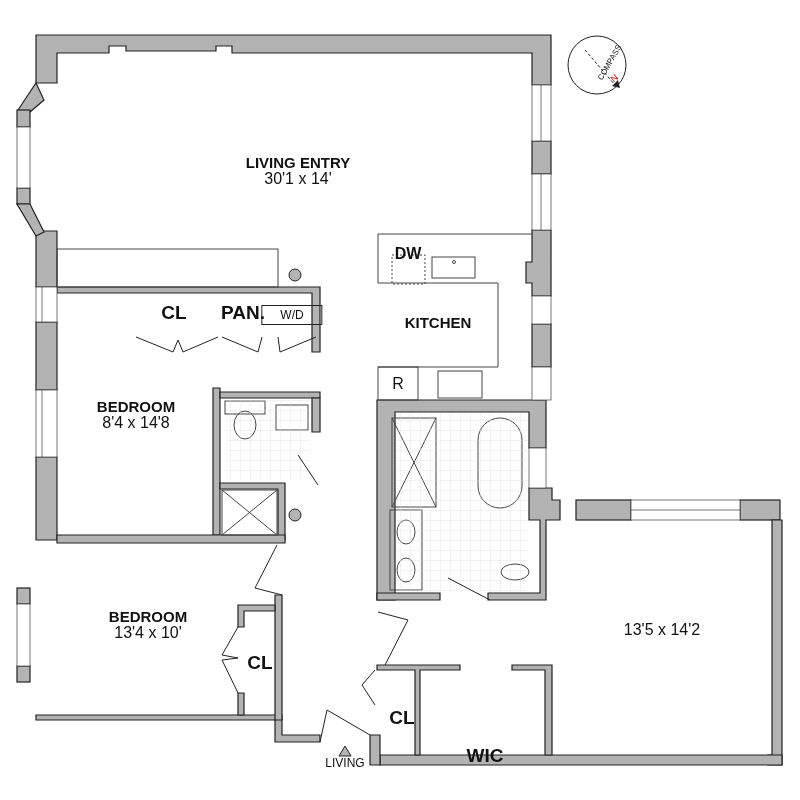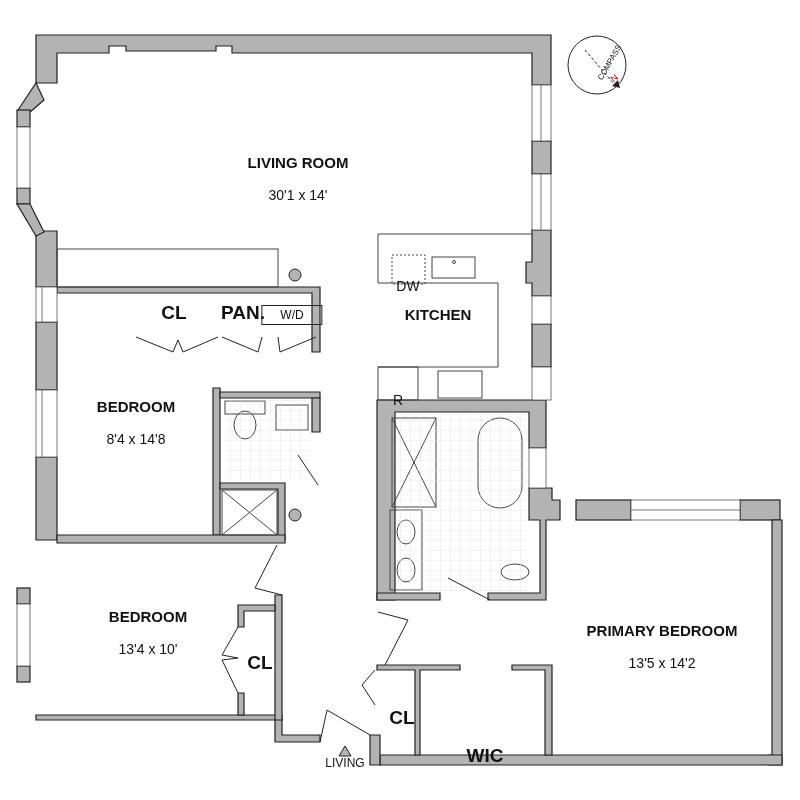--- a/index.html
+++ b/index.html
@@ -1,20 +1,20 @@
 <!DOCTYPE html>
 <html><head>
 <meta charset="utf-8">
 <style>
   html,body{margin:0;padding:0;background:#fff;}
   #plan{position:relative;width:800px;height:800px;overflow:hidden;}
   svg{position:absolute;left:0;top:0;}
   .lbl{position:absolute;font-family:"Liberation Sans",sans-serif;color:#111;text-align:center;white-space:nowrap;transform:translateX(-50%);}
   .name{font-weight:bold;font-size:15px;line-height:17px;}
-  .dim{font-size:14px;line-height:16px;margin-top:16px;}
+  .dim{font-size:16px;line-height:16px;}
   .small{font-weight:bold;font-size:19px;}
   .tiny{font-size:12px;}
 </style>
 </head>
 <body>
 
 <div id="plan">
 <svg width="800" height="800" viewBox="0 0 800 800">
   <defs>
     <pattern id="tile" width="10" height="10" patternUnits="userSpaceOnUse">
@@ -127,43 +127,42 @@
   <polygon points="345,746 339,756 351,756" fill="#b3b3b3" stroke="#222"></polygon>
 
   <g>
     <circle cx="597" cy="65" r="29" fill="#fff" stroke="#222" stroke-width="1"></circle>
     <line x1="585" y1="50" x2="615" y2="85" stroke="#222" stroke-dasharray="3,2"></line>
     <polygon points="620,88 612,86 618,80" fill="#222"></polygon>
   </g>
 </svg>
 
 <div class="lbl" style="left:298px;top:154px;">
-  <div class="name">LIVING ROOM</div>
+  <div class="name">LIVING ENTRY</div>
   <div class="dim">30'1 x 14'</div>
 </div>
-<div class="lbl" style="left:438px;top:306px;">
+<div class="lbl" style="left:438px;top:314px;">
   <div class="name">KITCHEN</div>
 </div>
 <div class="lbl" style="left:136px;top:398px;">
   <div class="name">BEDROOM</div>
   <div class="dim">8'4 x 14'8</div>
 </div>
 <div class="lbl" style="left:148px;top:608px;">
   <div class="name">BEDROOM</div>
   <div class="dim">13'4 x 10'</div>
 </div>
 <div class="lbl" style="left:662px;top:622px;">
-  <div class="name">PRIMARY BEDROOM</div>
   <div class="dim">13'5 x 14'2</div>
 </div>
 
 <div class="lbl small" style="left:174px;top:302px;">CL</div>
 <div class="lbl small" style="left:243px;top:302px;">PAN.</div>
 <div class="lbl tiny" style="left:292px;top:305px;border:1px solid #222;padding:2px 18px;">W/D</div>
 <div class="lbl small" style="left:260px;top:652px;">CL</div>
 <div class="lbl small" style="left:402px;top:707px;">CL</div>
 <div class="lbl small" style="left:485px;top:745px;">WIC</div>
-<div class="lbl dim" style="left:408px;top:262px;">DW</div>
+<div class="lbl dim" style="left:408px;top:246px;font-weight:bold;">DW</div>
 <div class="lbl dim" style="left:398px;top:376px;">R</div>
 <div class="lbl tiny" style="left:345px;top:756px;">LIVING</div>
 <div class="lbl" style="left:590px;top:58px;font-size:8px;transform:rotate(-60deg);font-family:'Liberation Sans',sans-serif;">COMPASS</div>
 <div class="lbl" style="left:611px;top:73px;font-size:9px;color:#cc0000;transform:rotate(-40deg);">N</div>
 </div>
 
 </body></html>

